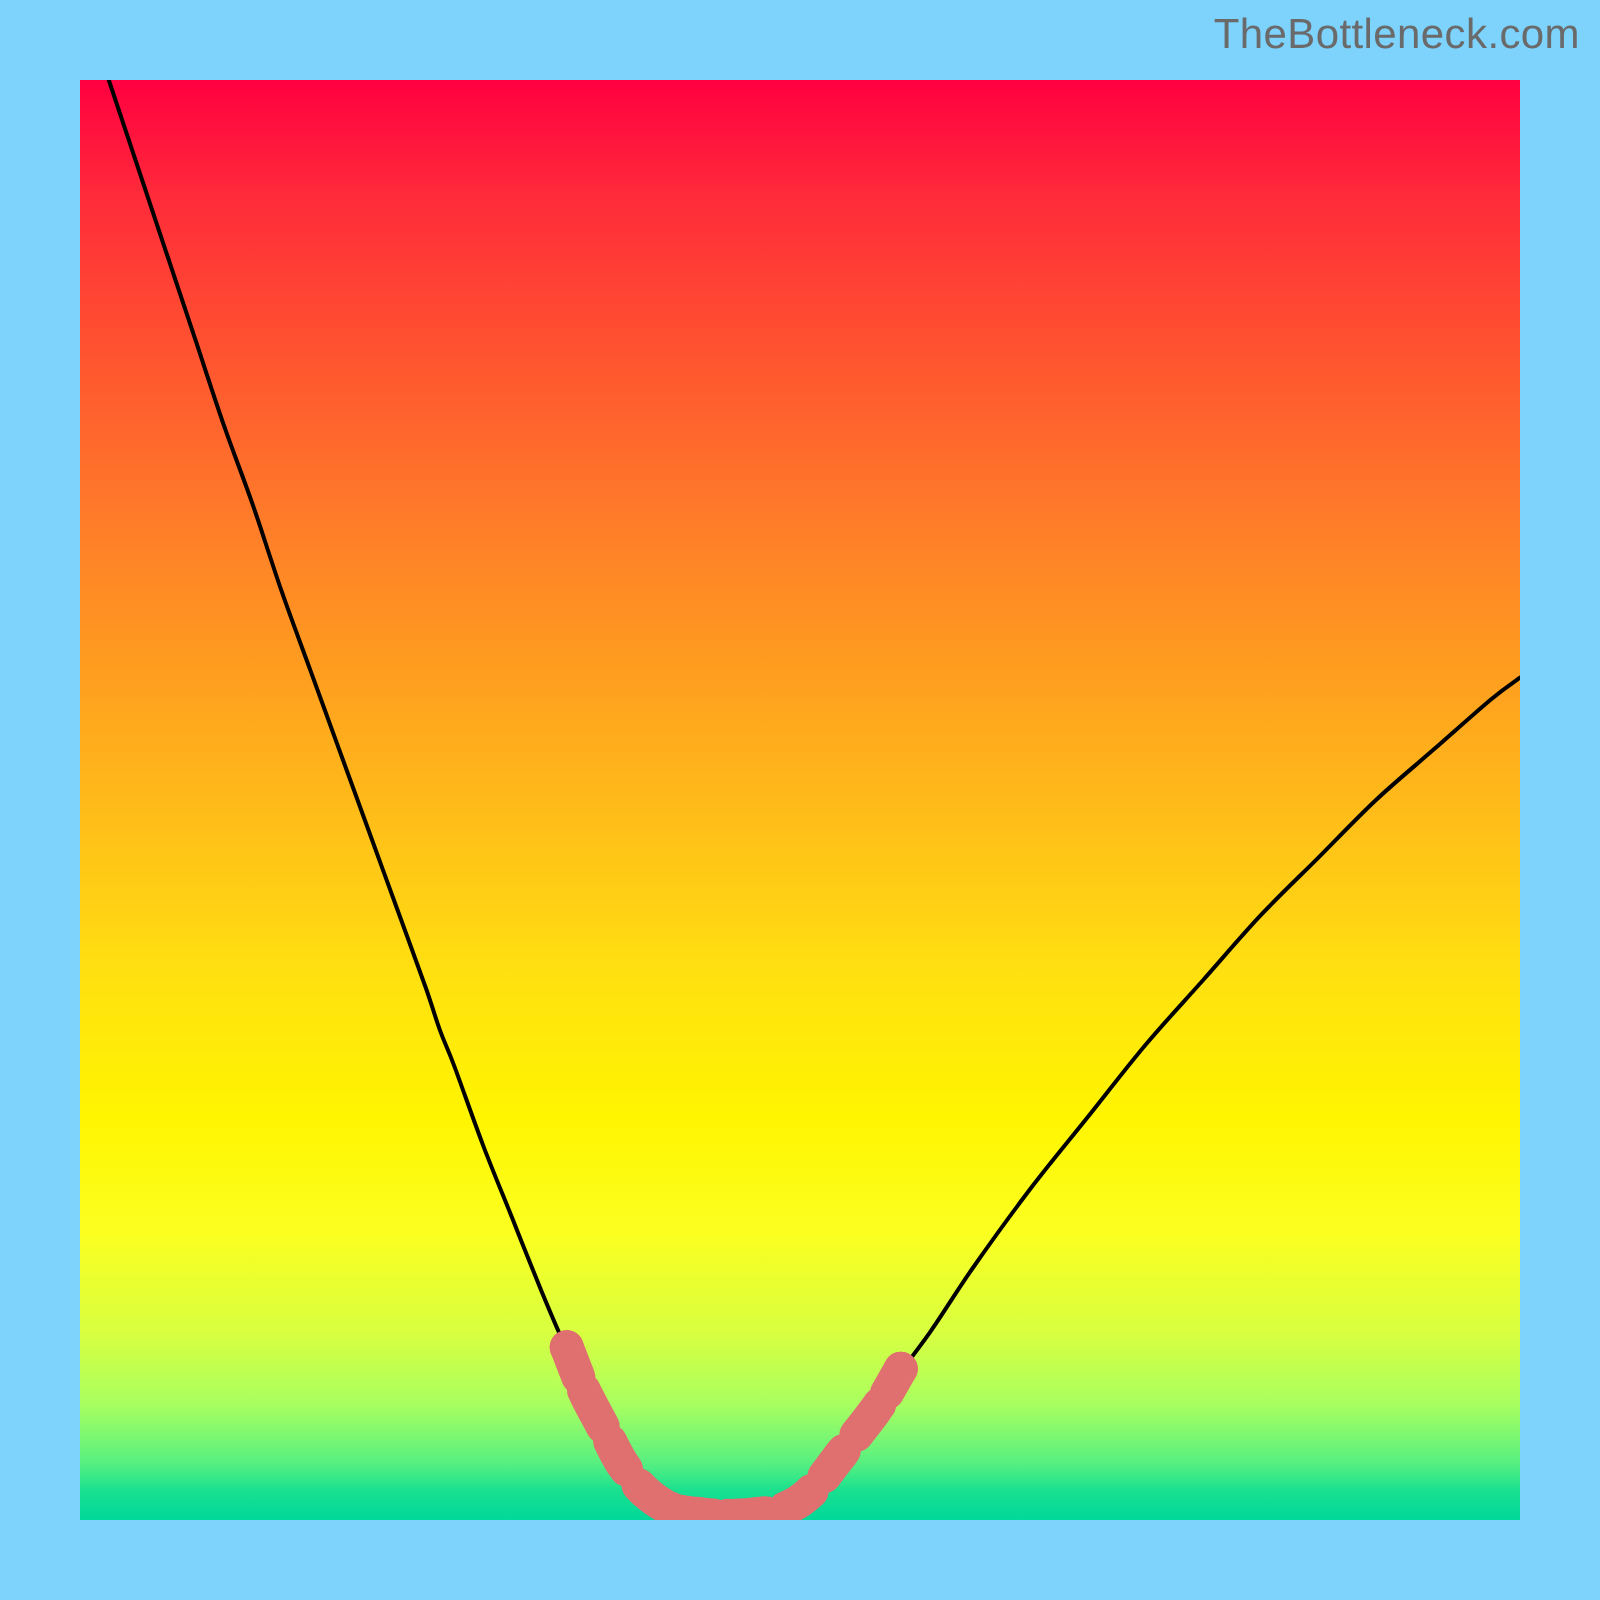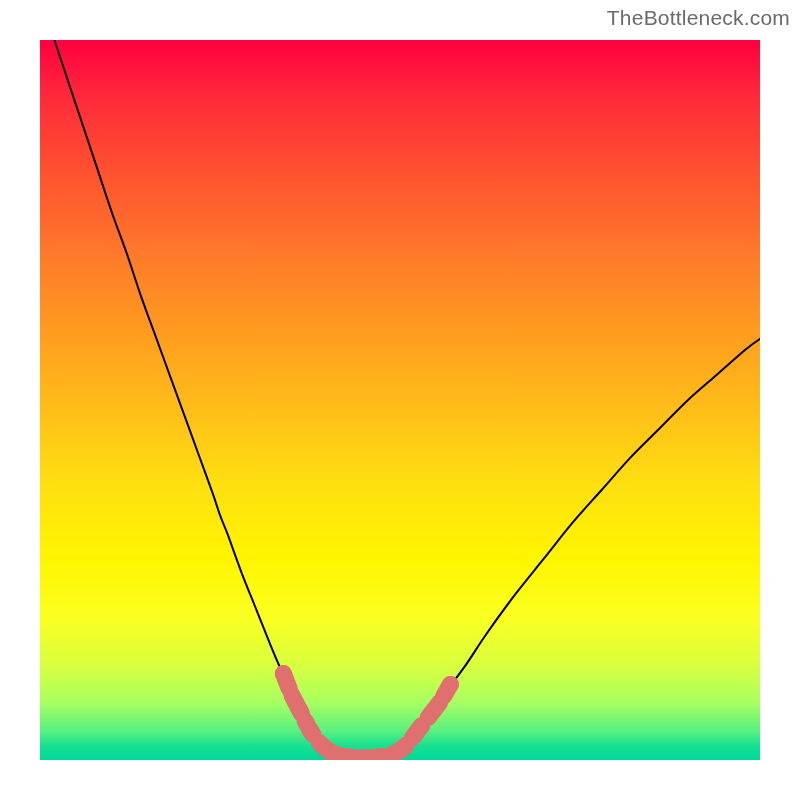--- a/index.html
+++ b/index.html
@@ -8,21 +8,21 @@
     width: 800px;
     height: 800px;
     background: #000;
     overflow: hidden;
     font-family: Arial, Helvetica, sans-serif;
   }
   .outer {
     position: relative;
     width: 800px;
     height: 800px;
-    background: #ffffff;
+    background: #7dd3fc;
   }
   .plot-area {
     position: absolute;
     left: 40px;
     top: 40px;
     width: 720px;
     height: 720px;
     background: linear-gradient(
       to bottom,
       #ff0040 0%,

